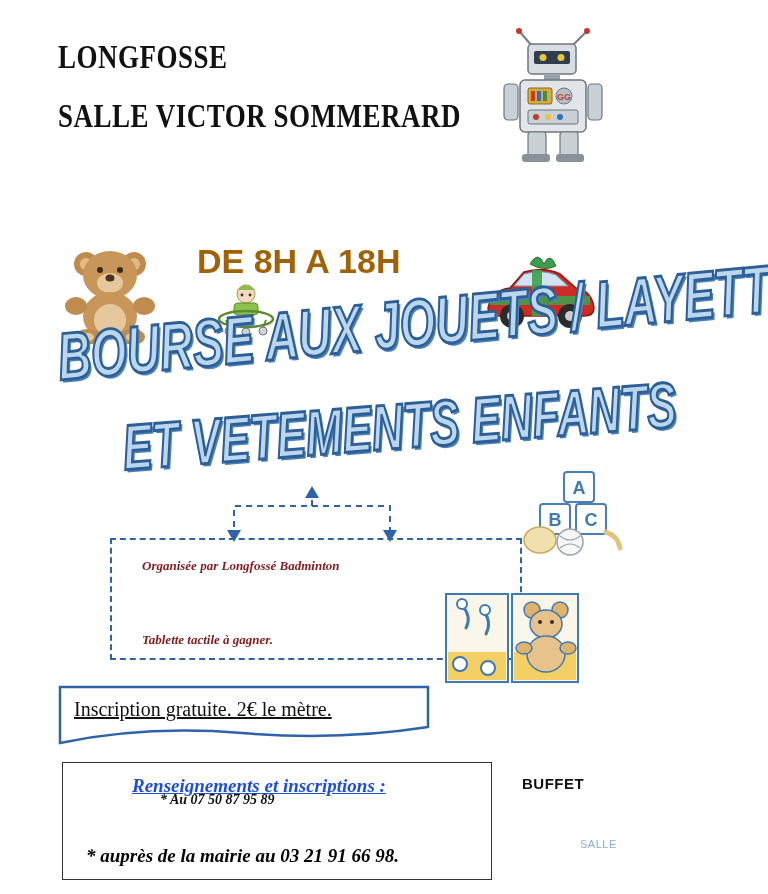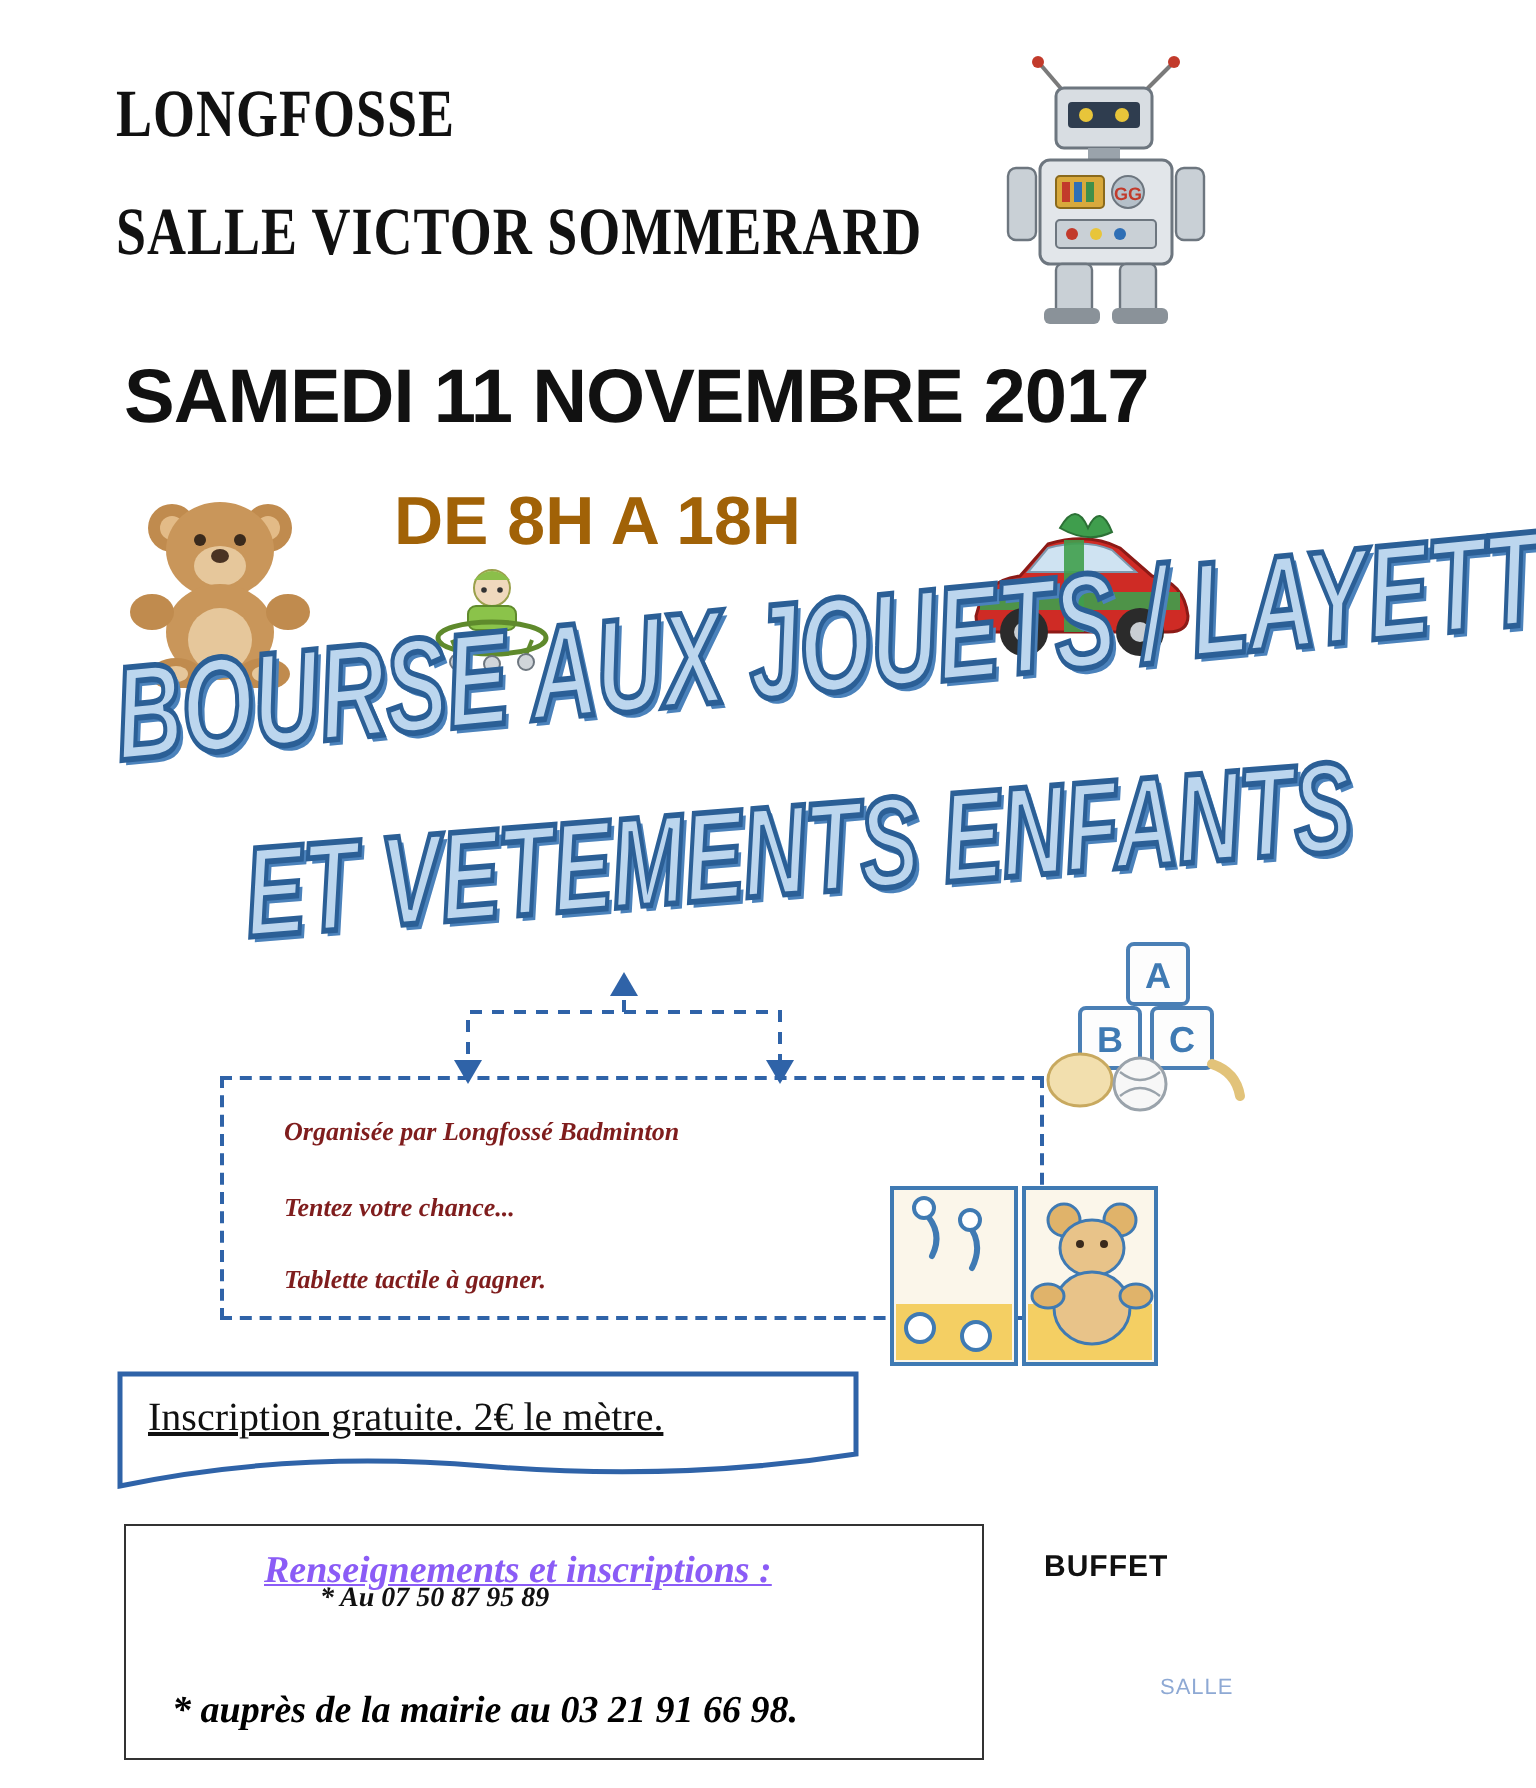--- a/index.html
+++ b/index.html
@@ -148,21 +148,21 @@
     background: #fff;
   }
   .contact-title {
     position: absolute;
     left: 100px;
     top: 775px;
     font-family: "Liberation Serif", serif;
     font-style: italic;
     font-weight: bold;
     font-size: 19px;
-    color: #8b5cf6;
+    color: #1d4ed8;
     text-decoration: underline;
     white-space: nowrap;
   }
   .contact-line1 {
     position: absolute;
     left: 128px;
     top: 792px;
     font-family: "Liberation Serif", serif;
     font-style: italic;
     font-weight: bold;
@@ -250,21 +250,20 @@
       <rect x="4" y="56" width="14" height="36" rx="4" fill="#c9d0d6" stroke="#6d767f" stroke-width="1.2"></rect>
       <rect x="88" y="56" width="14" height="36" rx="4" fill="#c9d0d6" stroke="#6d767f" stroke-width="1.2"></rect>
 
       <rect x="28" y="104" width="18" height="26" rx="3" fill="#c9d0d6" stroke="#6d767f" stroke-width="1.2"></rect>
       <rect x="60" y="104" width="18" height="26" rx="3" fill="#c9d0d6" stroke="#6d767f" stroke-width="1.2"></rect>
       <rect x="22" y="126" width="28" height="8" rx="3" fill="#8a9299"></rect>
       <rect x="56" y="126" width="28" height="8" rx="3" fill="#8a9299"></rect>
     </svg>
   </div>
 
-  <div class="date-line">SAMEDI 11 NOVEMBRE 2017</div>
   <div class="hours-line">DE 8H A 18H</div>
 
   <div class="clip clip-bear">
     <svg viewBox="0 0 100 102" width="100" height="102" xmlns="http://www.w3.org/2000/svg">
       <circle cx="26" cy="22" r="12" fill="#c08b4e"></circle>
       <circle cx="74" cy="22" r="12" fill="#c08b4e"></circle>
       <circle cx="26" cy="22" r="6" fill="#e3bb87"></circle>
       <circle cx="74" cy="22" r="6" fill="#e3bb87"></circle>
       <ellipse cx="50" cy="33" rx="27" ry="24" fill="#c9965a"></ellipse>
       <ellipse cx="50" cy="41" rx="13" ry="10" fill="#e6c79b"></ellipse>
@@ -334,21 +333,20 @@
   <svg class="clip" style="left:150px; top:486px;" width="260" height="56" xmlns="http://www.w3.org/2000/svg">
     <path d="M52 52 L52 20 L208 20 L208 52" stroke="#2f63a8" stroke-width="2" fill="none" stroke-dasharray="6 5"></path>
     <path d="M130 20 L130 8" stroke="#2f63a8" stroke-width="2" fill="none" stroke-dasharray="6 5"></path>
     <polygon points="130,0 123,12 137,12" fill="#2f63a8"></polygon>
     <polygon points="52,56 45,44 59,44" fill="#2f63a8"></polygon>
     <polygon points="208,56 201,44 215,44" fill="#2f63a8"></polygon>
   </svg>
 
   <div class="organiser-box"></div>
   <div class="organiser-line org-1">Organisée par Longfossé Badminton</div>
-  <div class="organiser-line org-2">Tentez votre chance...</div>
   <div class="organiser-line org-3">Tablette  tactile à gagner.</div>
 
   <div class="clip clip-quilt">
     <svg viewBox="0 0 136 92" width="136" height="92" xmlns="http://www.w3.org/2000/svg">
       <rect x="2" y="2" width="62" height="88" fill="#fbf6ea" stroke="#3f7ab3" stroke-width="2"></rect>
       <rect x="68" y="2" width="66" height="88" fill="#fbf6ea" stroke="#3f7ab3" stroke-width="2"></rect>
       <rect x="4" y="60" width="58" height="28" fill="#f2c84b" opacity="0.85"></rect>
       <rect x="70" y="60" width="62" height="28" fill="#f2c84b" opacity="0.85"></rect>
       <path d="M18 14 q10 10 4 22" stroke="#3f7ab3" fill="none" stroke-width="3" stroke-linecap="round"></path>
       <circle cx="18" cy="12" r="5" fill="#fff" stroke="#3f7ab3" stroke-width="2"></circle>

